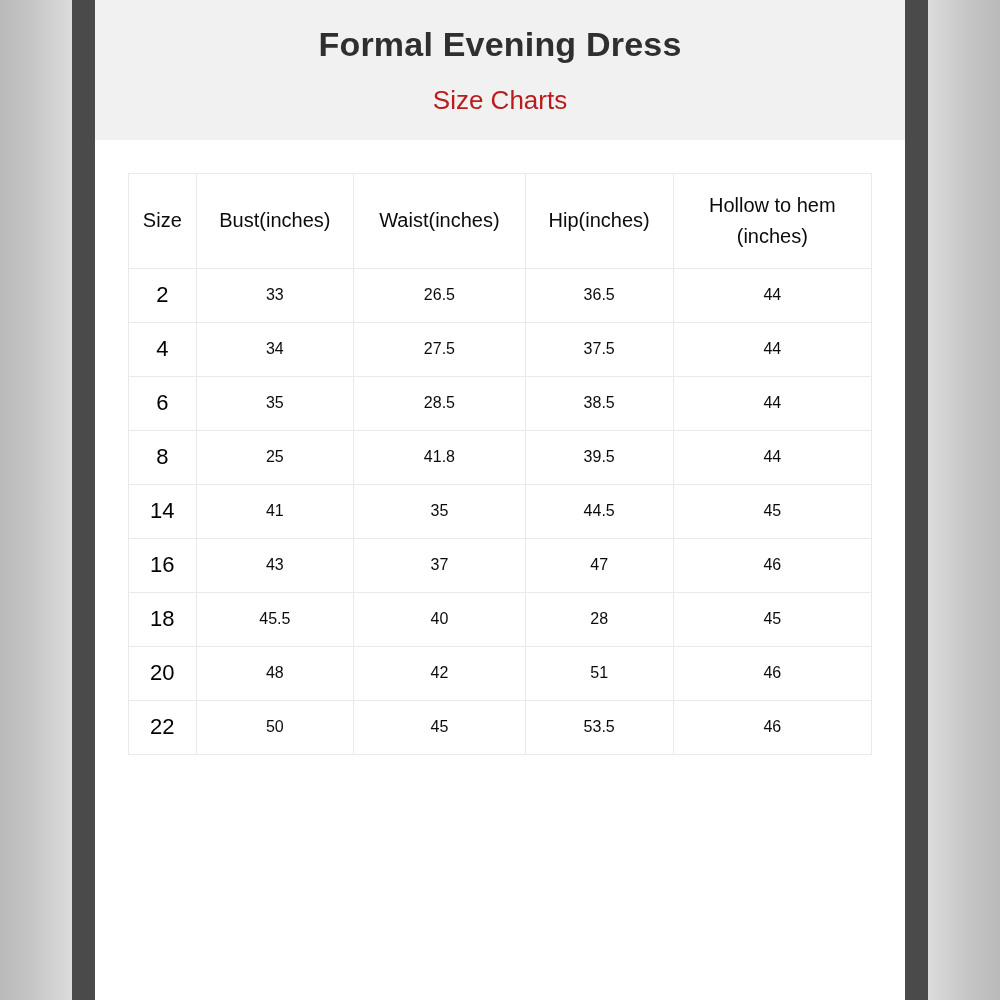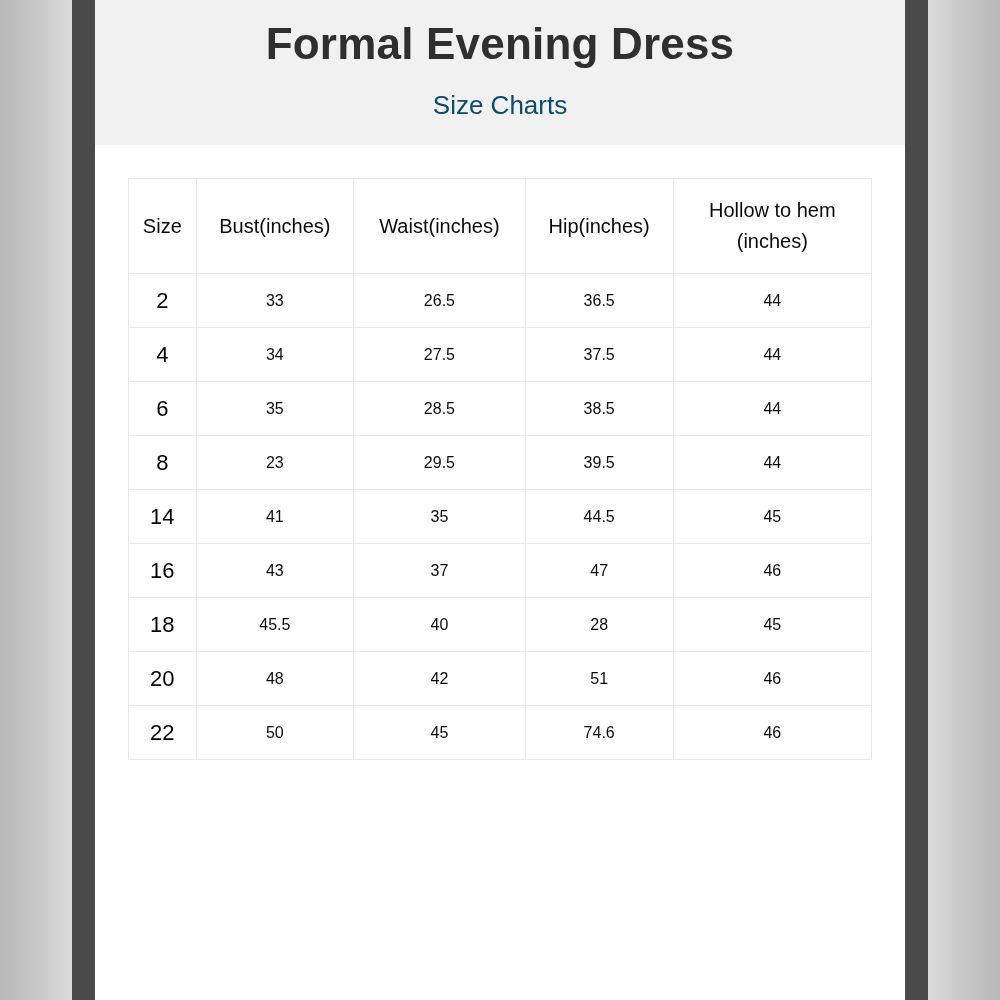--- a/index.html
+++ b/index.html
@@ -53,31 +53,31 @@
   }
 
   
   .title-band {
     background: #f1f1f1;
     padding: 6px 0 22px 0;
     text-align: center;
     flex: 0 0 auto;
   }
   .doc-title {
-    font-size: 44px;
+    font-size: 34px;
     font-weight: bold;
     color: #2f2f2f;
     letter-spacing: 0.2px;
     line-height: 1.35;
-    margin: 8px;
+    margin: 16px;
   }
   .doc-subtitle {
     font-size: 26px;
     font-weight: normal;
-    color: #0c4a6e;
+    color: #b91c1c;
     line-height: 1.3;
     margin: 16px 0 0 0;
   }
 
   
   .table-area {
     flex: 1 1 auto;
     background: #ffffff;
     padding: 33px 33px 0 33px;
     box-sizing: border-box;
@@ -180,22 +180,22 @@
             </tr>
             <tr>
               <td class="size-cell">6</td>
               <td>35</td>
               <td>28.5</td>
               <td>38.5</td>
               <td>44</td>
             </tr>
             <tr>
               <td class="size-cell">8</td>
-              <td>23</td>
-              <td>29.5</td>
+              <td>25</td>
+              <td>41.8</td>
               <td>39.5</td>
               <td>44</td>
             </tr>
             <tr>
               <td class="size-cell">14</td>
               <td>41</td>
               <td>35</td>
               <td>44.5</td>
               <td>45</td>
             </tr>
@@ -217,21 +217,21 @@
               <td class="size-cell">20</td>
               <td>48</td>
               <td>42</td>
               <td>51</td>
               <td>46</td>
             </tr>
             <tr>
               <td class="size-cell">22</td>
               <td>50</td>
               <td>45</td>
-              <td>74.6</td>
+              <td>53.5</td>
               <td>46</td>
             </tr>
           </tbody>
       </table>
     </div>
 
   </div>
 
   <div class="spine-right"></div>
   <div class="gutter-right"></div>

